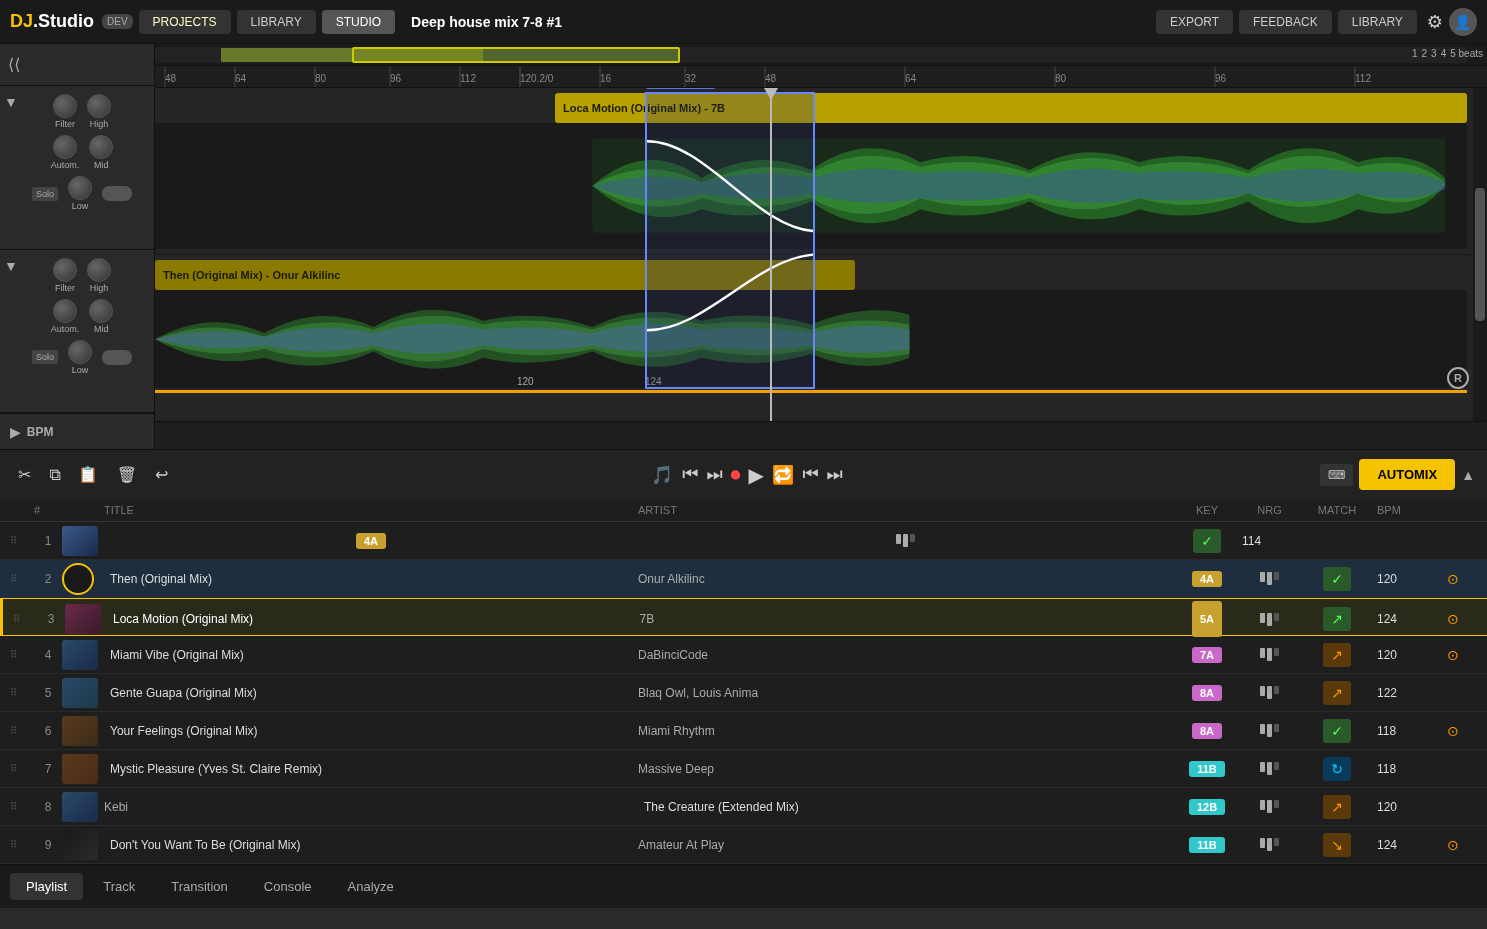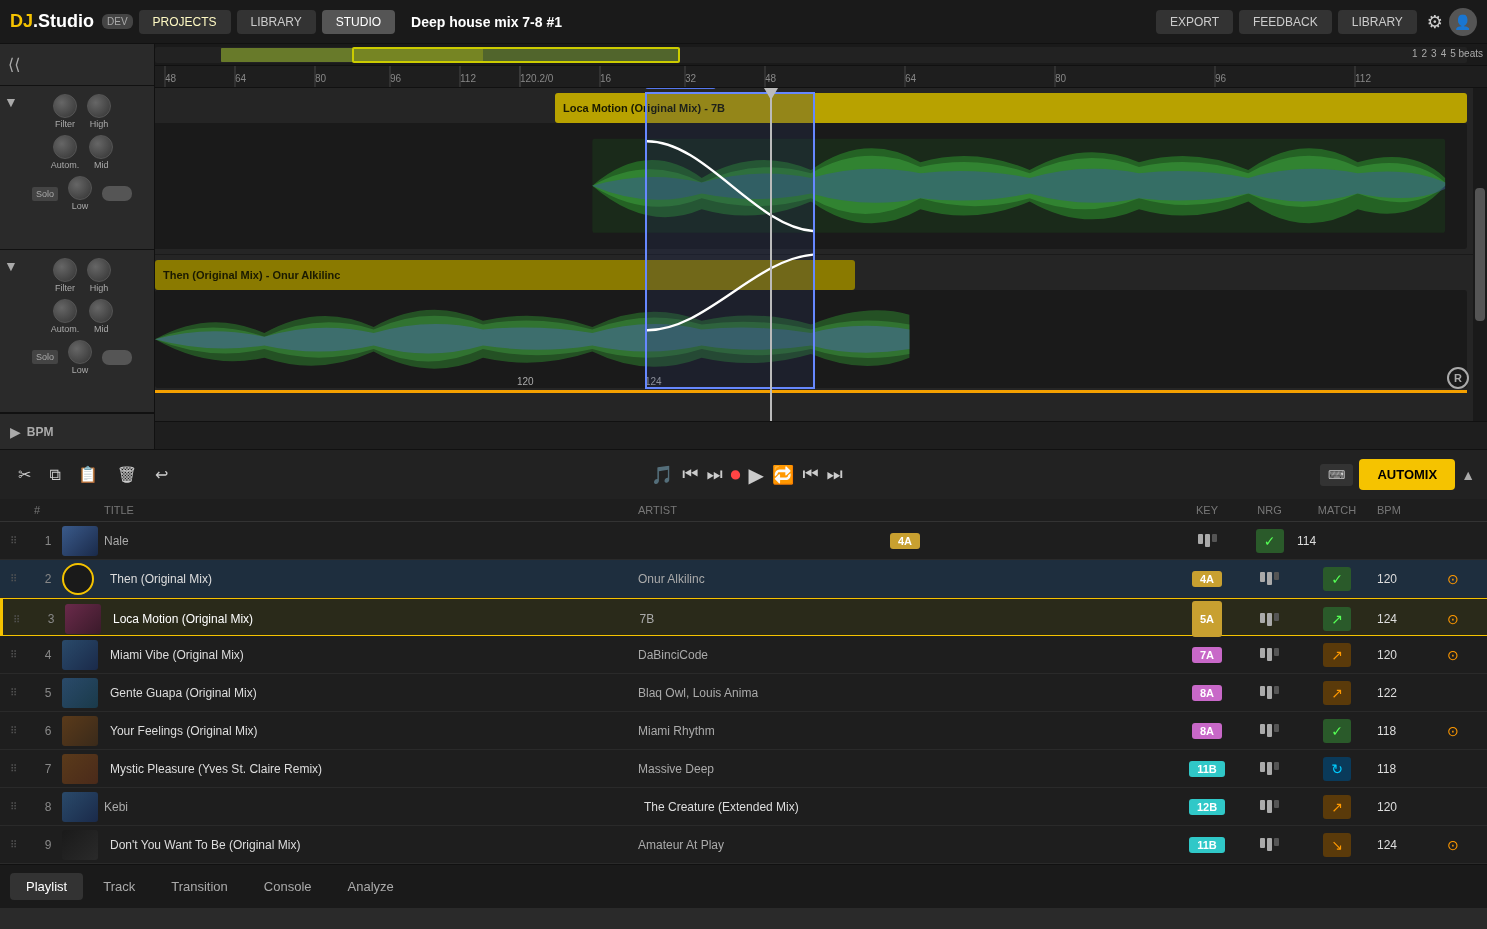--- a/index.html
+++ b/index.html
@@ -269,21 +269,20 @@
     <div>BPM</div>
     <div></div>
   </div>
 
   <div style="flex:1;overflow-y:auto;">
 
     <div style="display:grid;grid-template-columns:24px 28px 42px 1fr 1fr 70px 55px 80px 70px 30px;align-items:center;padding:2px 10px;border-bottom:1px solid #2a2a2a;cursor:pointer;height:38px;">
       <div style="color:#555;font-size:10px;cursor:grab;">⠿</div>
       <div style="color:#888;text-align:center;font-size:12px;">1</div>
       <div style="width:36px;height:30px;background:linear-gradient(135deg,#3a5a8a,#1a2a4a);border-radius:3px;"></div>
-      <div style="color:#aaa;font-size:12px;">Nale</div>
       <div style="display:flex;justify-content:center;">
           <span style="background:#c8a030;color:#fff;padding:2px 8px;border-radius:3px;font-size:11px;font-weight:bold;">4A</span>
         </div>
       <div style="display:flex;justify-content:center;gap:2px;">
         <span style="width:5px;height:10px;background:#aaa;border-radius:1px;display:inline-block;"></span>
         <span style="width:5px;height:13px;background:#aaa;border-radius:1px;display:inline-block;"></span>
         <span style="width:5px;height:8px;background:#555;border-radius:1px;display:inline-block;"></span>
       </div>
       <div style="display:flex;justify-content:center;">
           <span style="background:#2a5a2a;color:#5f5;width:28px;height:24px;border-radius:3px;display:flex;align-items:center;justify-content:center;font-size:14px;">✓</span>

